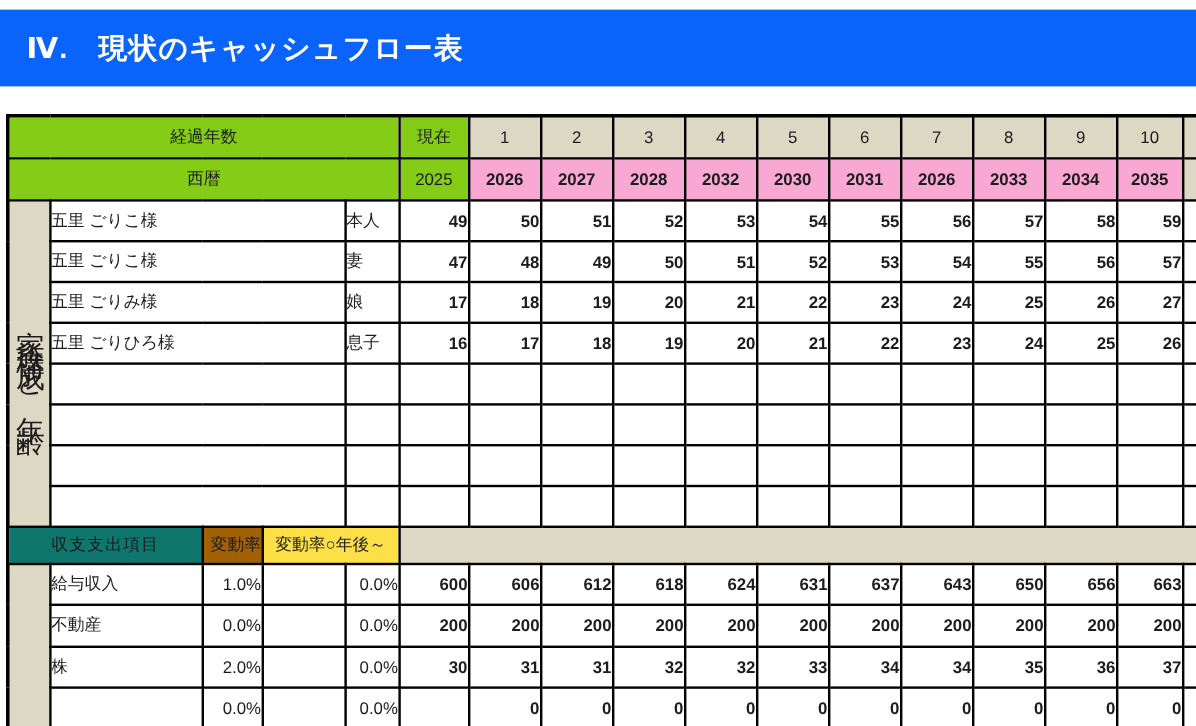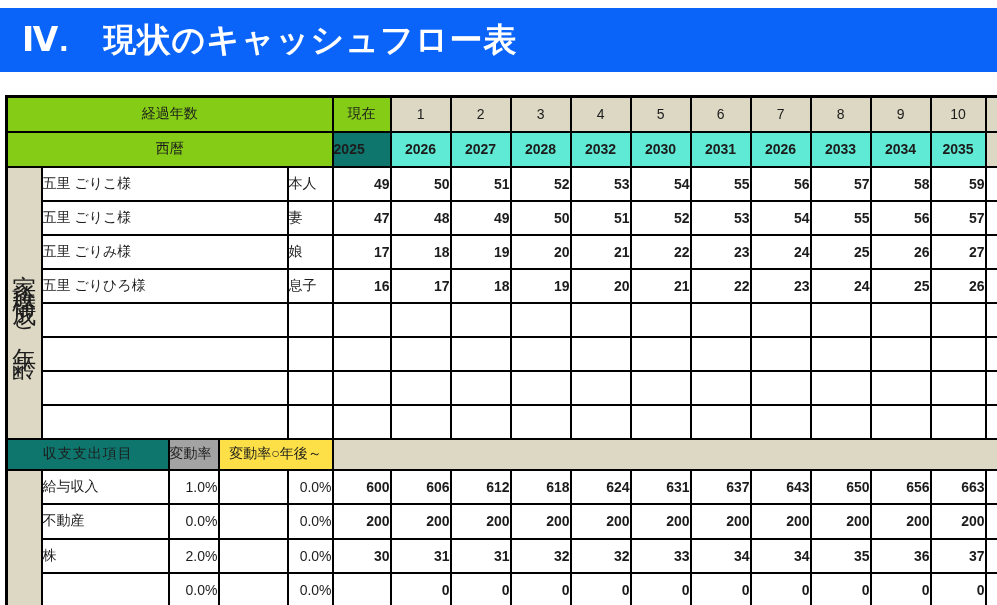--- a/index.html
+++ b/index.html
@@ -5,38 +5,38 @@
   html,body{margin:0;padding:0;}
   body{
     width:997px;height:605px;overflow:hidden;position:relative;background:#fff;
     font-family:"Liberation Sans","DejaVu Sans",sans-serif;color:#1c1c1c;
   }
   .titlebar{
     position:absolute;left:0;top:8px;width:997px;height:64px;
     display:flex;align-items:center;
   }
   .titlebar .title{
-    color:#fff;font-weight:bold;font-size:33px;padding-left:22px;letter-spacing:1px;
+    color:#fff;font-weight:bold;font-size:24px;padding-left:22px;letter-spacing:1px;
     white-space:nowrap;
   }
   table.cf{
     position:absolute;left:5px;top:95px;width:993px;
     border-collapse:collapse;table-layout:fixed;
     border:3px solid #000;
   }
   table.cf td{
     padding:0;overflow:hidden;white-space:nowrap;
     border:2px solid #000;
     font-size:14px;
   }
   
   td.hdr{background:#84cc16;text-align:center;font-size:20px;font-weight:500;}
   td.hdr-num{background:#dcd8c4;text-align:center;font-size:15px;font-weight:500;}
-  td.hdr-year{background:#5eead4;text-align:center;font-size:14px;font-weight:600;}
-  td.cur-year{background:#0f766e;text-align:left;font-size:14px;font-weight:700;}
+  td.hdr-year{background:#f9a8d4;text-align:center;font-size:14px;font-weight:600;}
+  td.cur-year{background:#84cc16;text-align:center;font-size:14px;font-weight:400;}
   td.hdr-blank{background:#dcd8c4;}
   
   td.vlabel{background:#dcd8c4;text-align:center;vertical-align:middle;}
   .vtext{
     display:inline-block;writing-mode:vertical-rl;text-orientation:upright;
     font-size:24px;letter-spacing:9px;line-height:1;margin:0 auto;
   }
   td.vlabel2{background:#dcd8c4;text-align:center;vertical-align:top;}
   .vtext2{
     display:inline-block;writing-mode:vertical-rl;text-orientation:upright;
@@ -44,21 +44,21 @@
   }
   
   td.d{border-top:1px solid #a8a8a8;border-bottom:1px solid #a8a8a8;background:#fff;}
   td.name{text-align:left;padding-left:6px;font-size:13px;}
   td.rel{text-align:left;padding-left:4px;font-size:14px;margin-left:24px;}
   td.val{text-align:right;padding-right:7px;font-size:14px;font-weight:600;}
   td.item{text-align:left;padding-left:6px;font-size:14px;}
   td.pct{text-align:right;padding-right:5px;font-size:11px;}
   
   td.ih{background:#0f766e;text-align:center;font-size:19px;font-weight:500;letter-spacing:1px;}
-  td.ih-sm{background:#a3a3a3;text-align:left;font-size:11px;}
+  td.ih-sm{background:#a16207;text-align:right;font-size:11px;}
   td.ih-sm2{background:#fde047;text-align:center;font-size:12px;font-family:Liberation Serif, serif;}
 </style>
 </head>
 <body>
 
 <div class="titlebar" id="titlebar" style="background: rgb(10, 100, 250);">
   <span class="title">Ⅳ.　現状のキャッシュフロー表</span>
 </div>
 
 <table class="cf">

